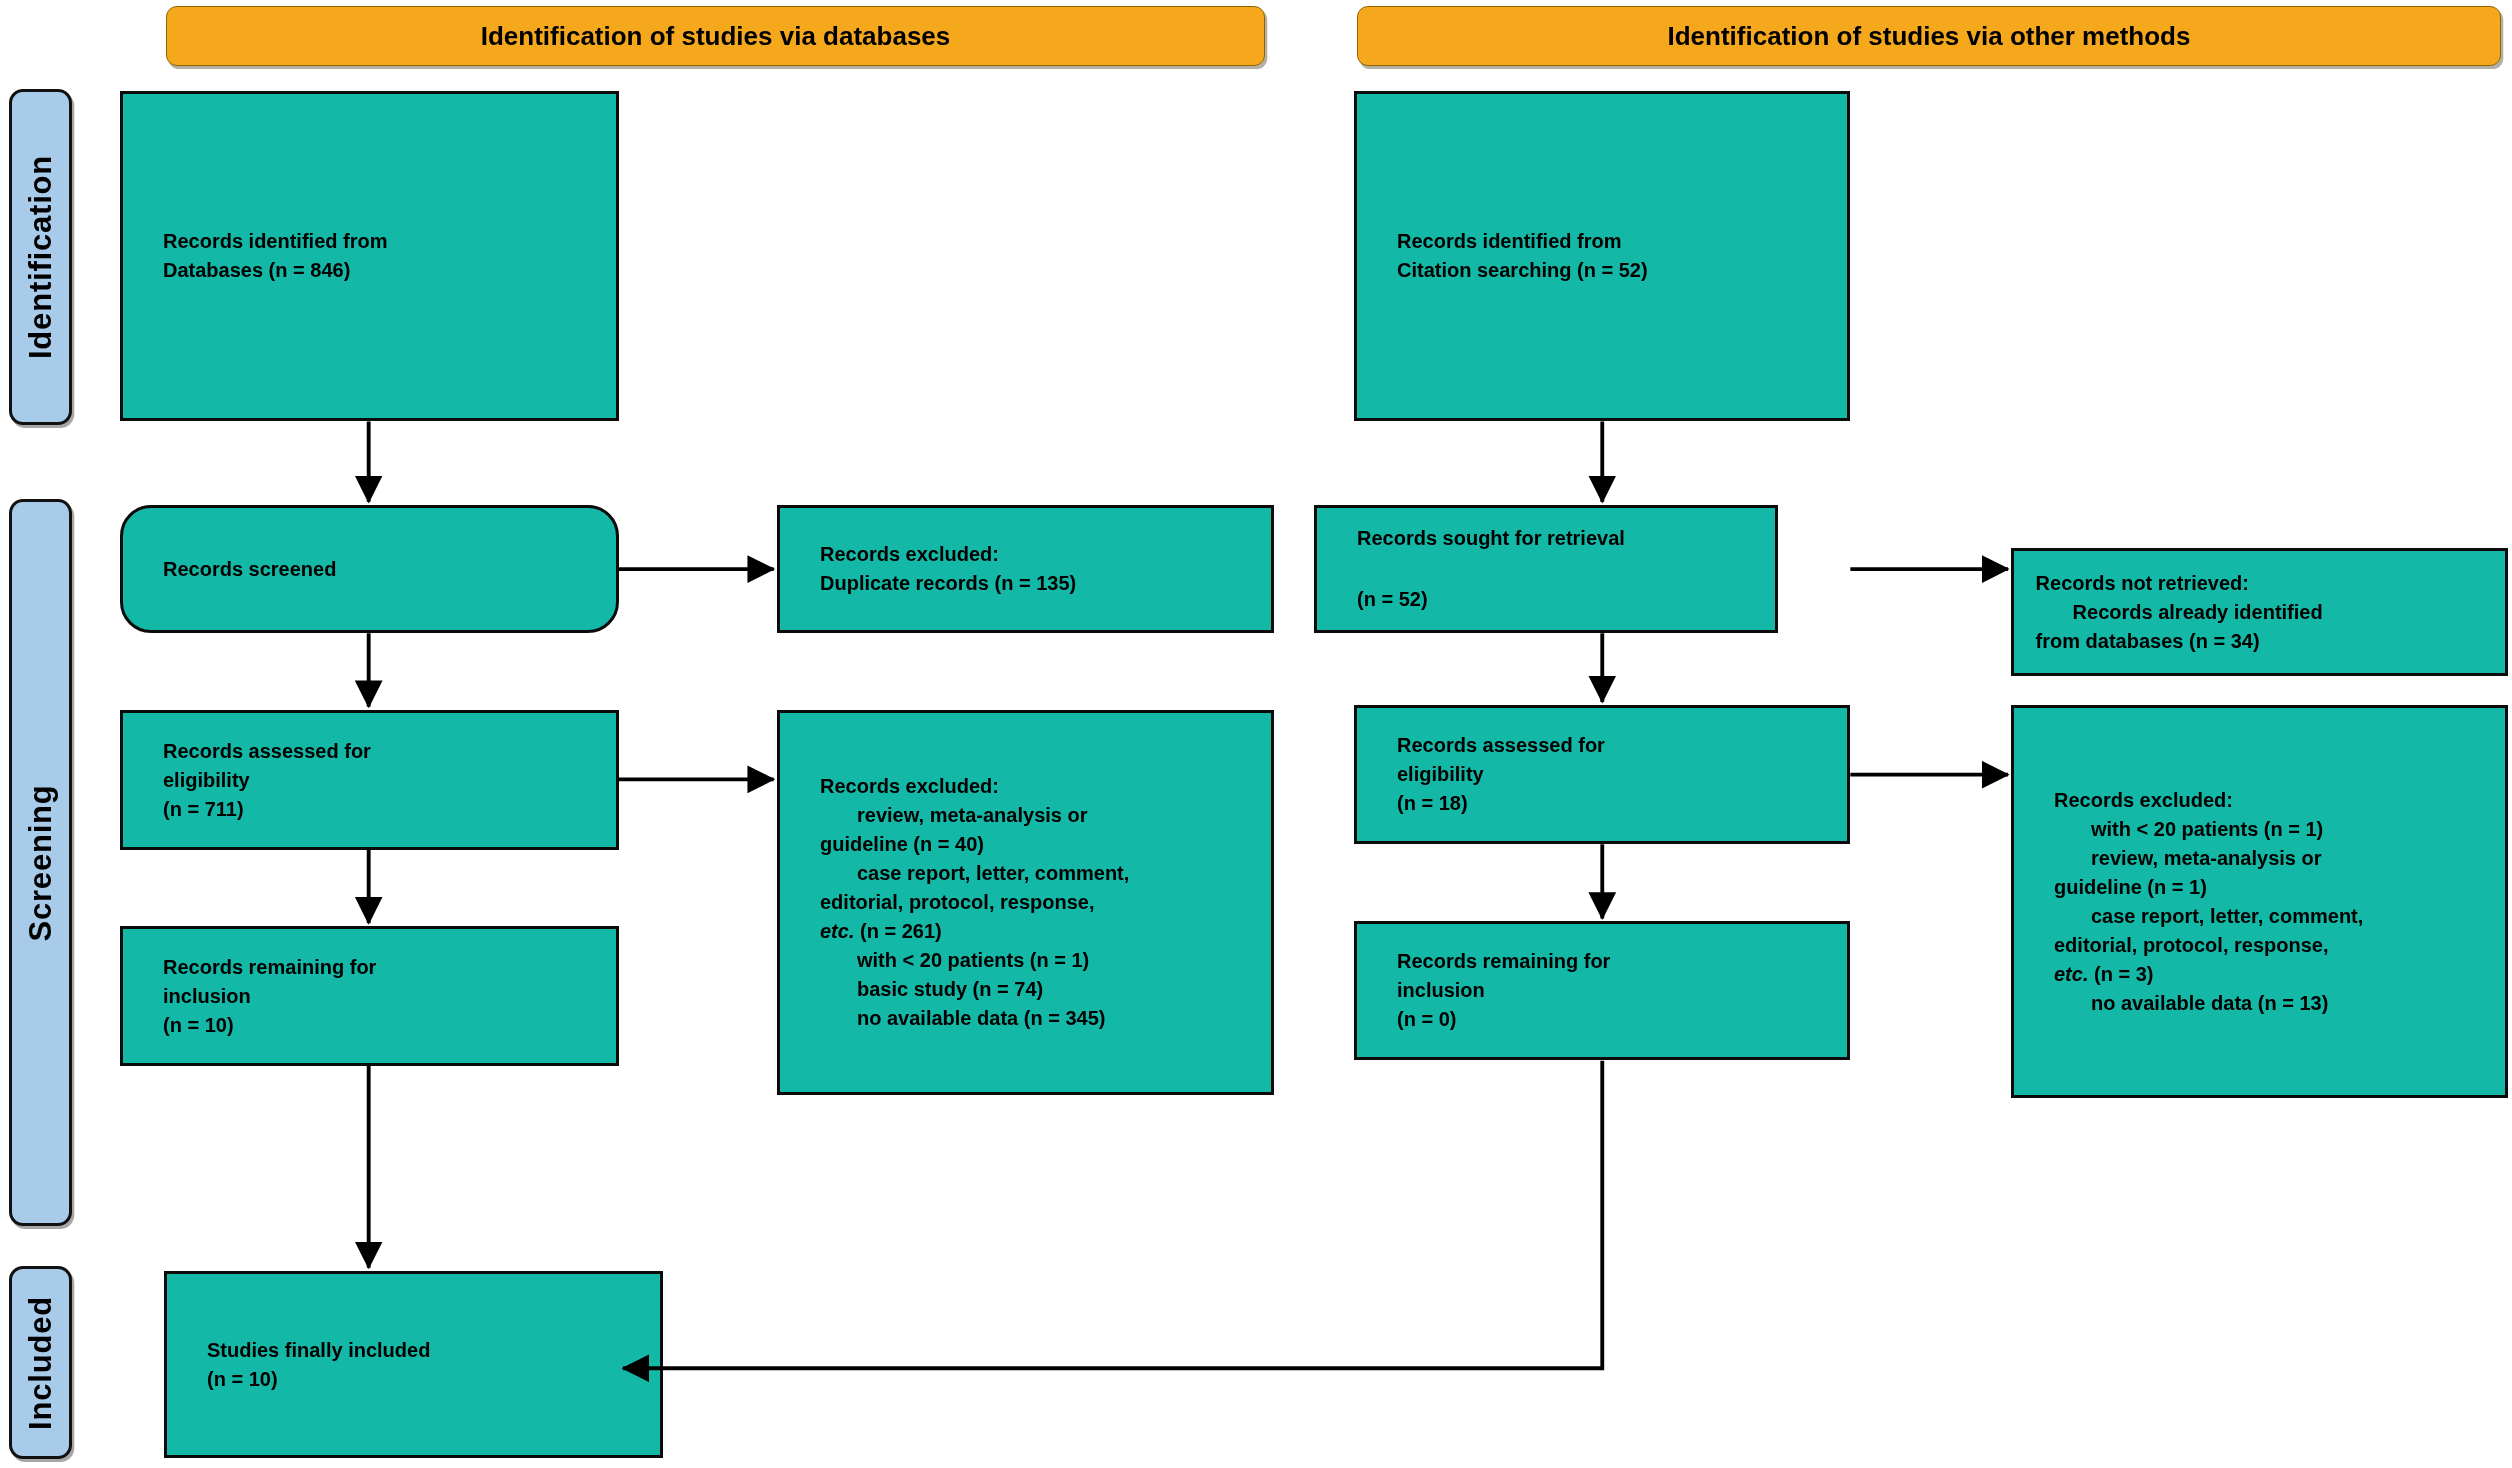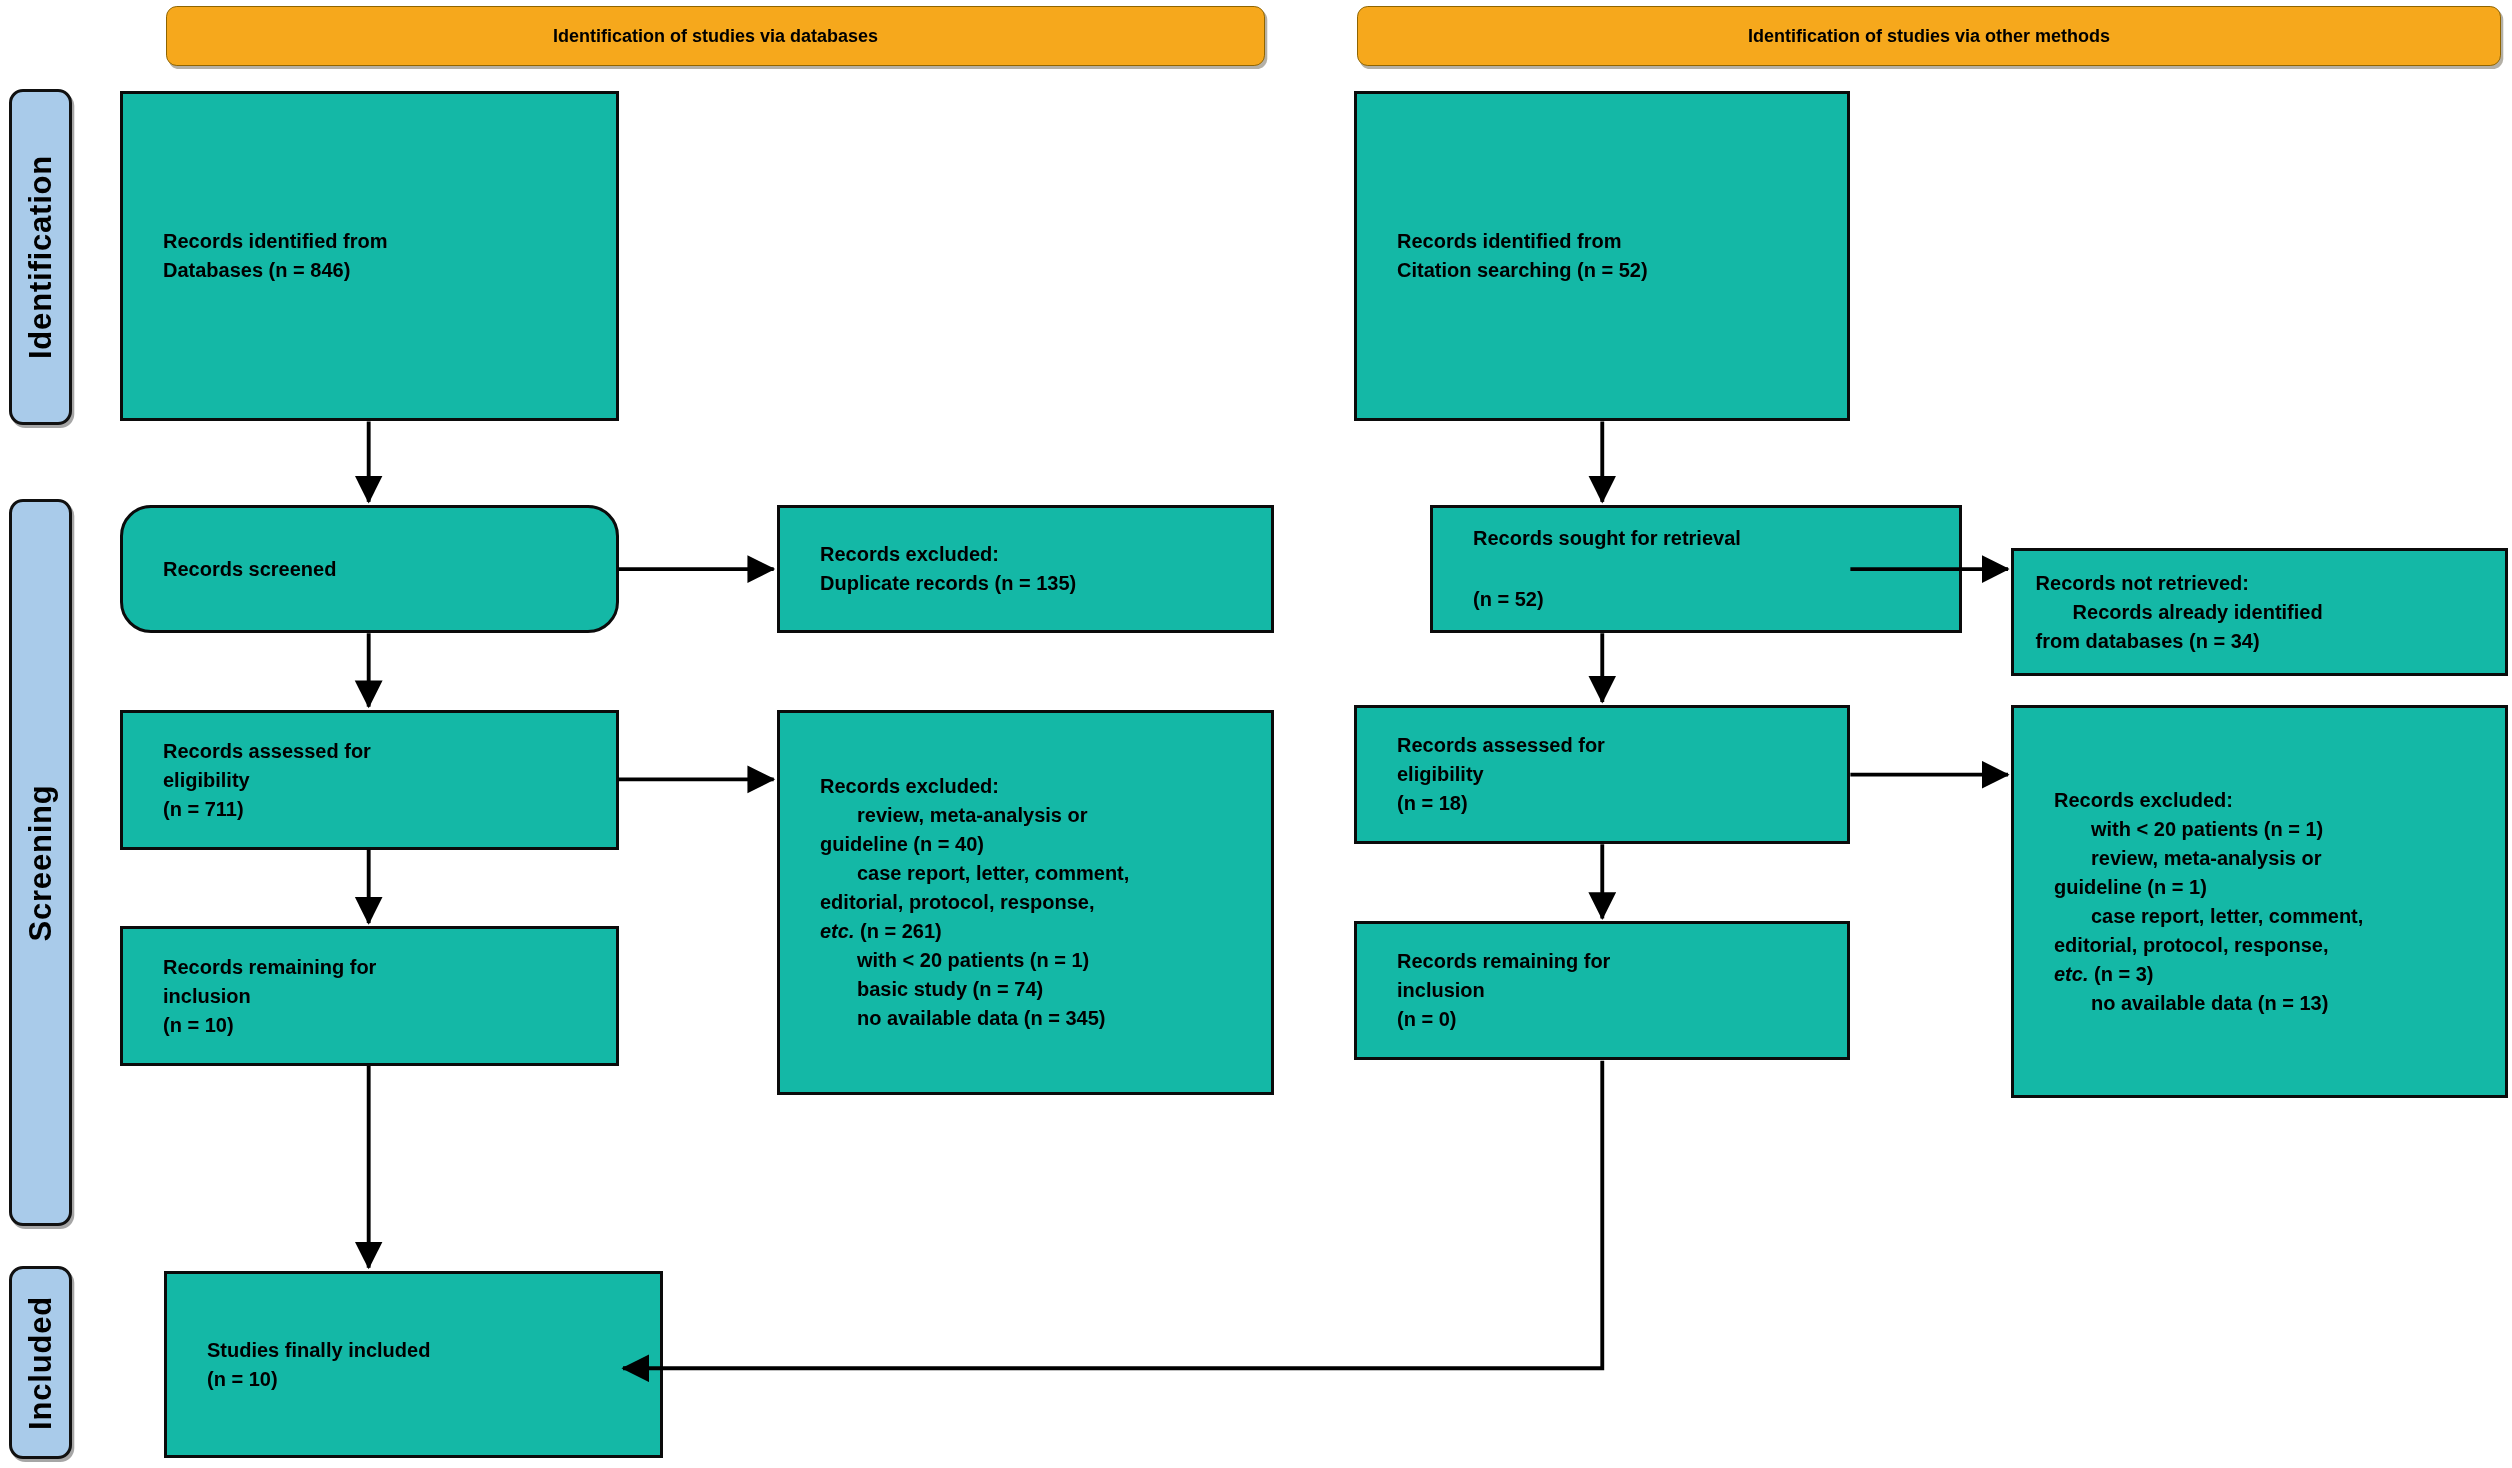--- a/index.html
+++ b/index.html
@@ -21,21 +21,21 @@
   .stage{position:absolute;inset:0;}
 
   
   .banner{
     position:absolute;
     height:60px;
     background:var(--banner-color);
     border:1.5px solid #8f6400;
     border-radius:10.8px;
     display:flex;align-items:center;justify-content:center;
-    font-size:18px;
+    font-size:26px;
     box-shadow:2.3px 3.1px 0 rgba(40,30,0,0.35);
   }
   .banner-left{left:166px;top:6.2px;width:1099px;}
   .banner-right{left:1357px;top:6.2px;width:1144px;}
 
   
   .vbar{
     position:absolute;
     left:9.3px;width:63px;
     background:var(--sidebar-color);
@@ -74,21 +74,21 @@
   .b-db-identified {left:120px;top:91px;width:499px;height:330px;}
   .b-db-screened   {left:120px;top:505px;width:499px;height:128px;border-radius:31px;}
   .b-db-assessed   {left:120px;top:710px;width:499px;height:140px;}
   .b-db-remaining  {left:120px;top:926px;width:499px;height:140px;}
   .b-final         {left:120px;top:1271px;width:499px;height:187px;margin-left:44px;}
   .b-db-duplicates {left:777px;top:505px;width:497px;height:128px;}
   .b-db-excluded   {left:777px;top:710px;width:497px;height:385px;}
 
   
   .b-ot-identified {left:1354px;top:91px;width:496px;height:330px;}
-  .b-ot-sought     {left:1430px;top:505px;width:532px;height:128px;gap:32px;}
+  .b-ot-sought     {left:1314px;top:505px;width:464px;height:128px;gap:32px;}
   .b-ot-assessed   {left:1354px;top:705px;width:496px;height:139px;}
   .b-ot-remaining  {left:1354px;top:921px;width:496px;height:139px;}
   .b-ot-notretrieved{left:2011px;top:505px;width:497px;height:128px;padding-left:21.6px;margin-top:43px;}
   .b-ot-excluded   {left:2011px;top:705px;width:497px;height:393px;}
 
   svg.arrows{position:absolute;left:0;top:0;pointer-events:none;}
   svg.arrows line, svg.arrows polyline{stroke:#000;stroke-width:5;}
 </style>
 </head>
 <body>

